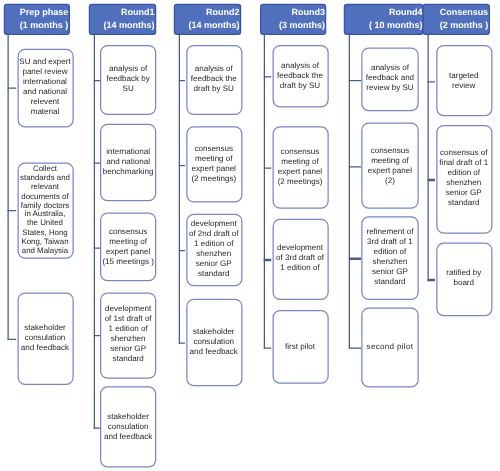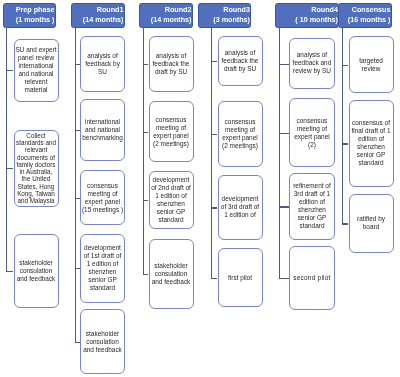--- a/index.html
+++ b/index.html
@@ -145,21 +145,21 @@
     </div>
     <div class="conn" style="left: 143.3px; top: 199.5px; width: 5.2px;"></div>
     <div class="box" style="left: 148.5px; top: 239px; width: 45px; height: 70px;">
       <div>
         <span class="t">stakeholder</span>
         <span class="t">consulation</span>
         <span class="t">and feedback</span>
       </div>
     </div>
     <div class="conn" style="left: 143.3px; top: 274px; width: 5.2px;"></div>
-    <div class="hdr" style="left: 198px; top: 2.5px; width: 53px; height: 25px;">
+    <div class="hdr" style="left: 208px; top: 2.5px; width: 53px; height: 25px;">
       <span>Round3</span>
       <span>(3 months)</span>
     </div>
     <div class="vline" style="left: 211.3px; top: 27px; height: 251.85px;"></div>
     <div class="box" style="left: 217.5px; top: 36.2px; width: 45px; height: 50px;">
       <div>
         <span class="t">analysis of</span>
         <span class="t">feedback  the</span>
         <span class="t">draft  by SU</span>
       </div>
@@ -222,21 +222,21 @@
     </div>
     <div class="conn" style="left: 279.3px; top: 206.4px; width: 10px;"></div>
     <div class="box" style="left: 289.3px; top: 246px; width: 45.3px; height: 64.2px; letter-spacing: 0.25px;">
       <div>
         <span class="t">second  pilot</span>
       </div>
     </div>
     <div class="conn" style="left: 279.3px; top: 278.1px; width: 10px;"></div>
     <div class="hdr" style="left: 337.5px; top: 2.5px; width: 54px; height: 25px;">
       <span>Consensus</span>
-      <span>(16 months )</span>
+      <span>(2 months )</span>
     </div>
     <div class="vline" style="left: 342.3px; top: 27px; height: 197.55px;"></div>
     <div class="box" style="left: 348.5px; top: 36.2px; width: 45px; height: 57.1px;">
       <div>
         <span class="t">targeted</span>
         <span class="t">review</span>
       </div>
     </div>
     <div class="conn" style="left: 342.3px; top: 64.75px; width: 6.2px;"></div>
     <div class="box" style="left: 348.5px; top: 100px; width: 45px; height: 86.8px;">

